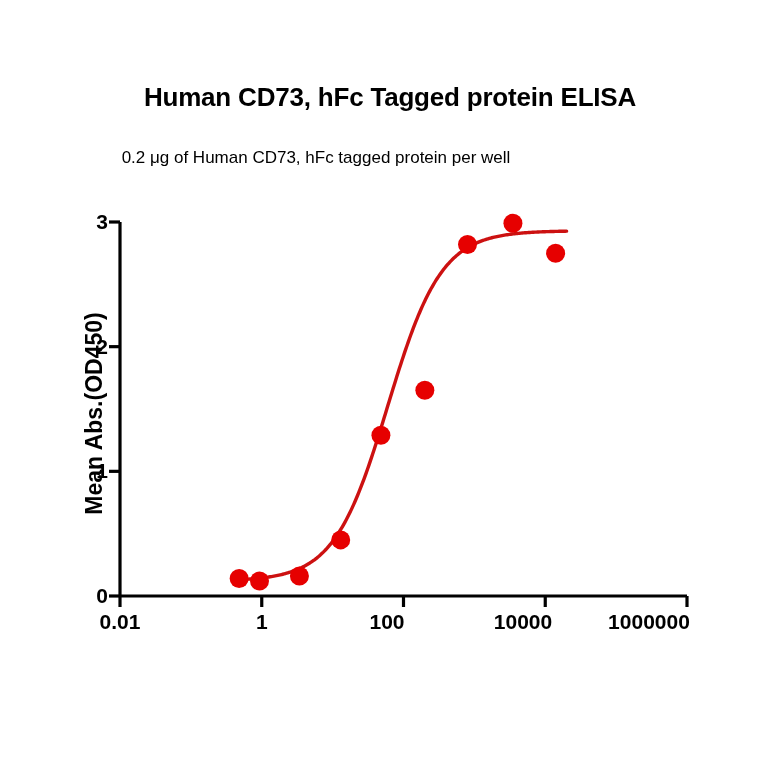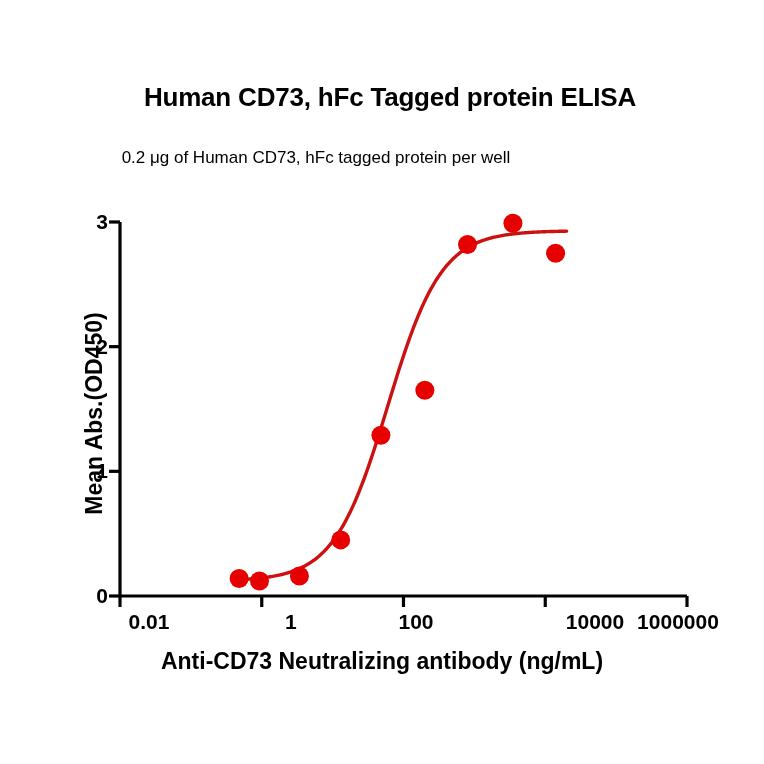--- a/index.html
+++ b/index.html
@@ -77,21 +77,20 @@
     white-space: nowrap;
   }
   .xtick-label {
     position: absolute;
     top: 610px;
     font-size: 21px;
     font-weight: bold;
     text-align: center;
     transform: translateX(-50%);
     white-space: nowrap;
-    margin-left: 29px;
   }
   .ytick-label {
     position: absolute;
     left: 84px;
     font-size: 21px;
     font-weight: bold;
     text-align: right;
     width: 24px;
     transform: translateY(-50%);
     white-space: nowrap;
@@ -139,21 +138,20 @@
     <div id="ytick-labels">
         <div class="ytick-label" style="top: 596px;">0</div>
         <div class="ytick-label" style="top: 471.333px;">1</div>
         <div class="ytick-label" style="top: 346.667px;">2</div>
         <div class="ytick-label" style="top: 222px;">3</div>
       </div>
     <div id="xtick-labels">
         <div class="xtick-label" style="left: 120px;">0.01</div>
         <div class="xtick-label" style="left: 261.75px;">1</div>
         <div class="xtick-label" style="left: 387px;">100</div>
-        <div class="xtick-label" style="left: 566px;">10000</div>
+        <div class="xtick-label" style="left: 523px;">10000</div>
         <div class="xtick-label" style="left: 649px;">1000000</div>
       </div>
 
     <div class="ylabel">Mean Abs.(OD450)</div>
-    <div class="xlabel">Anti-CD73 Neutralizing antibody (ng/mL)</div>
   </div>
 
 </div>
 
 </body></html>

